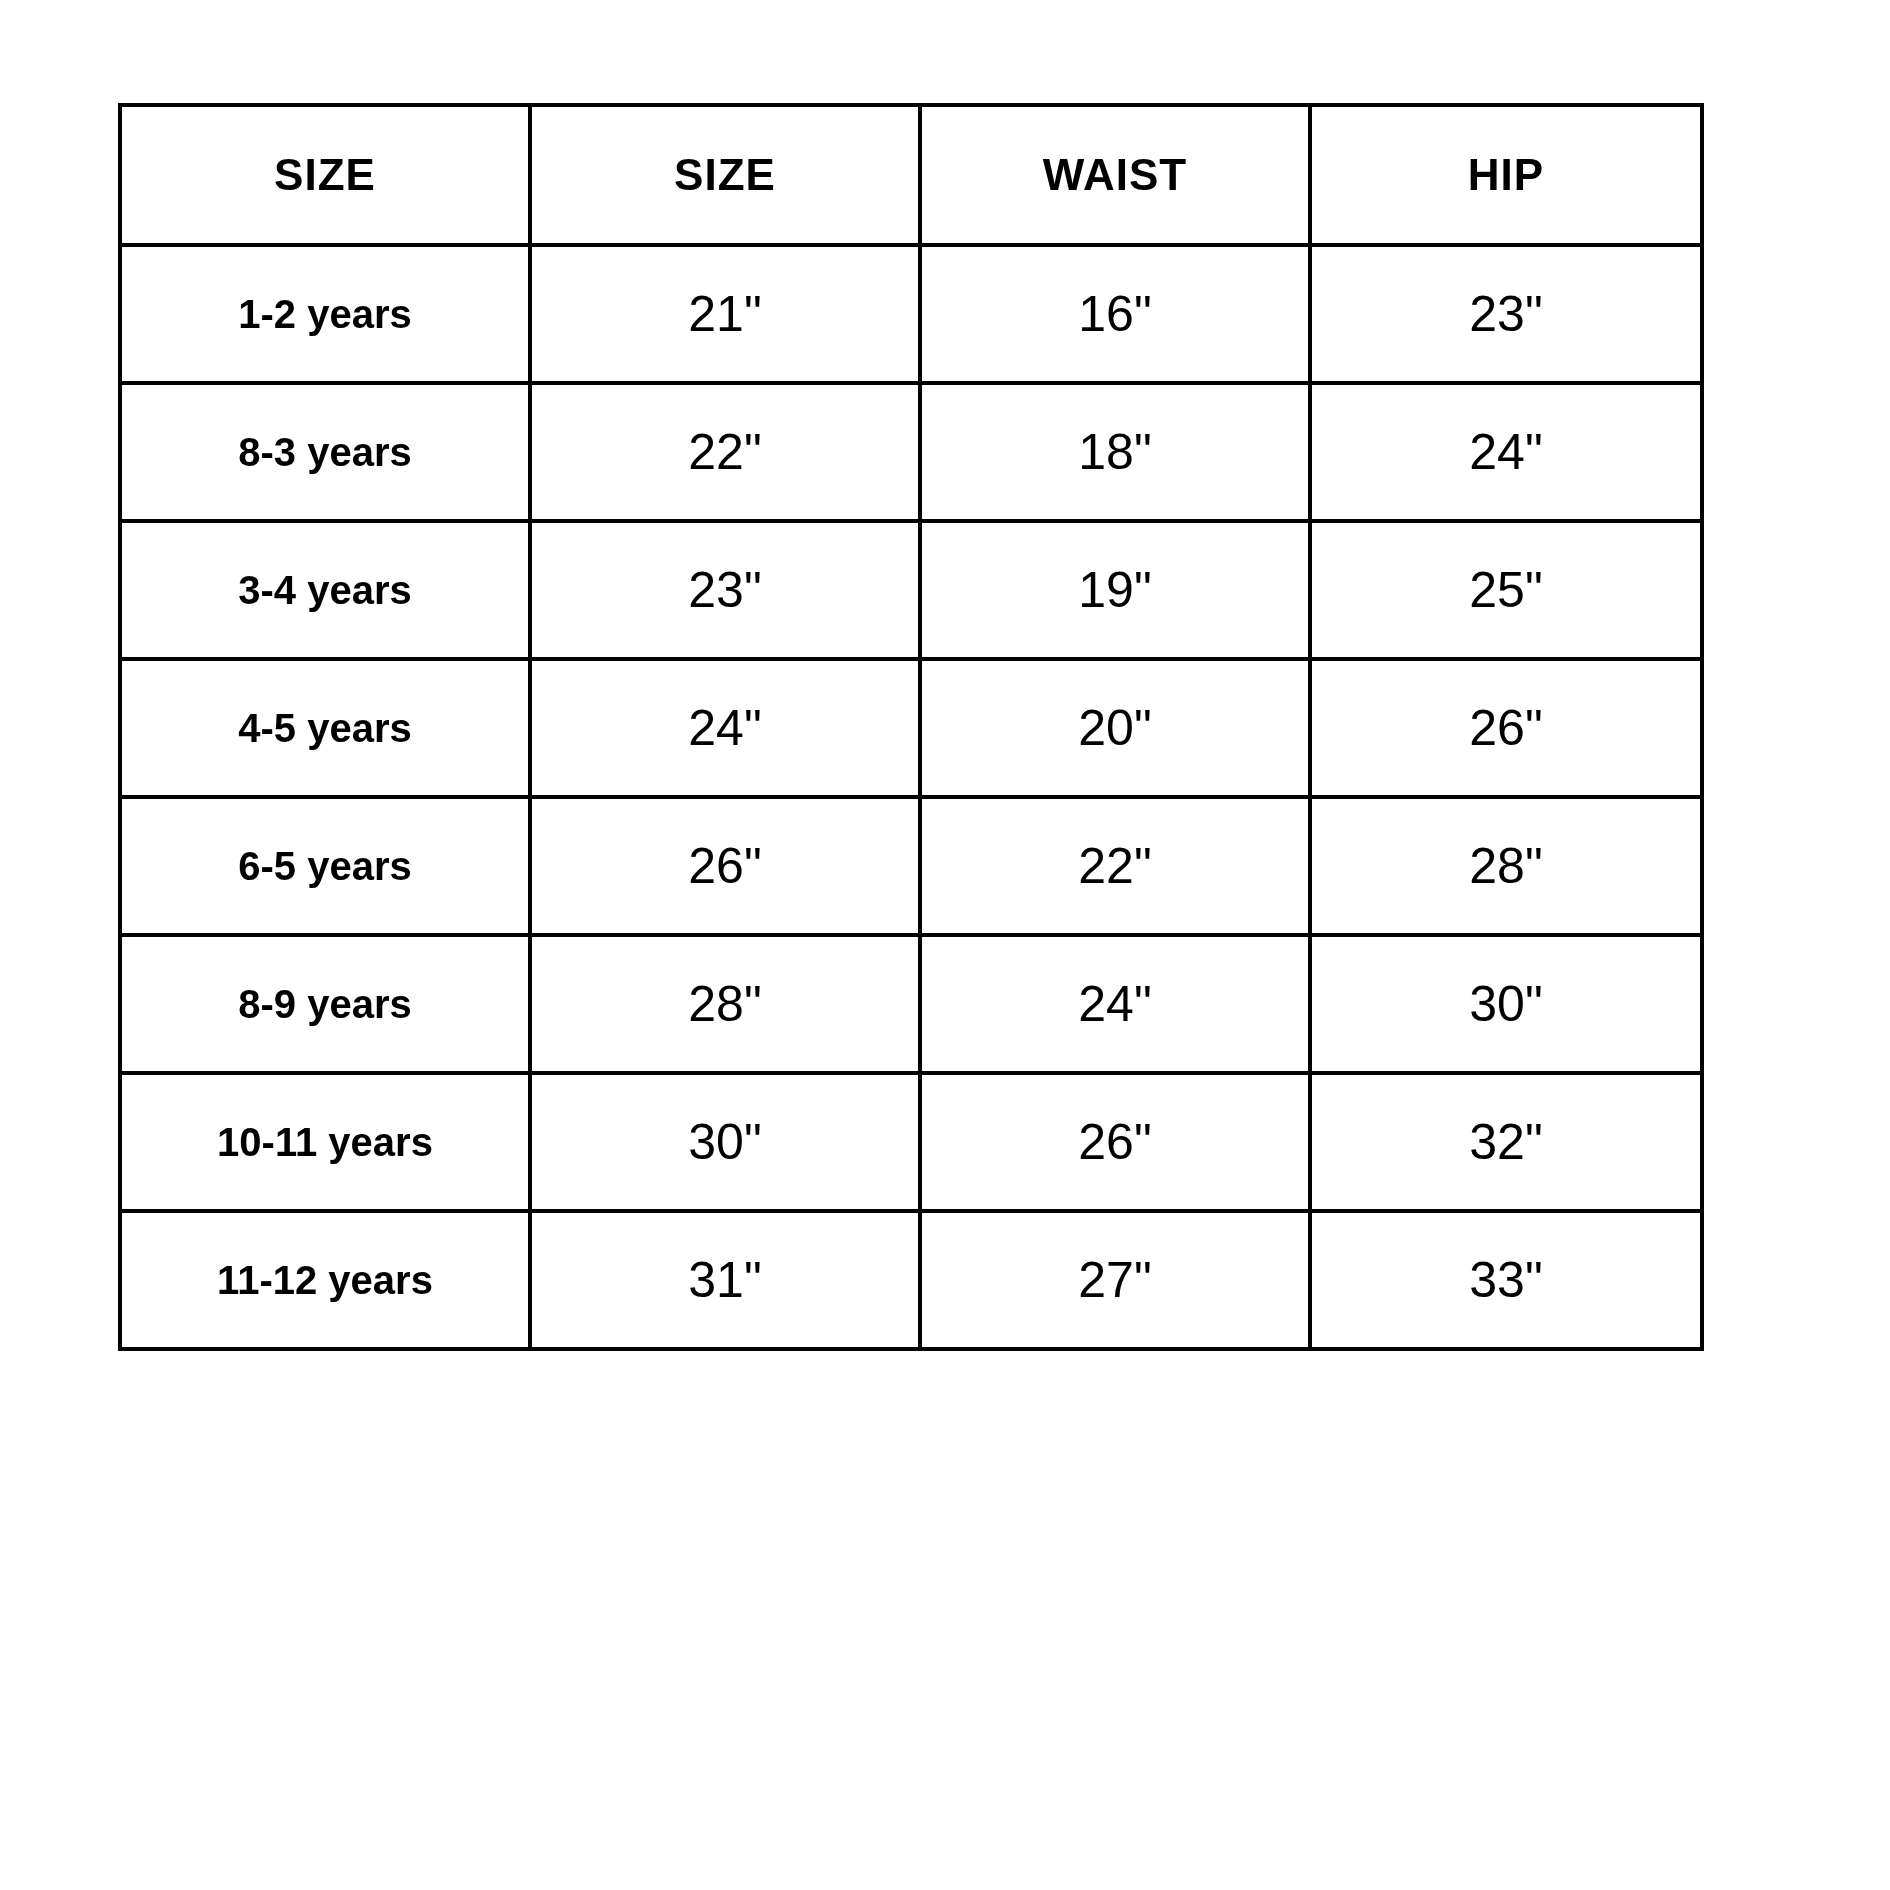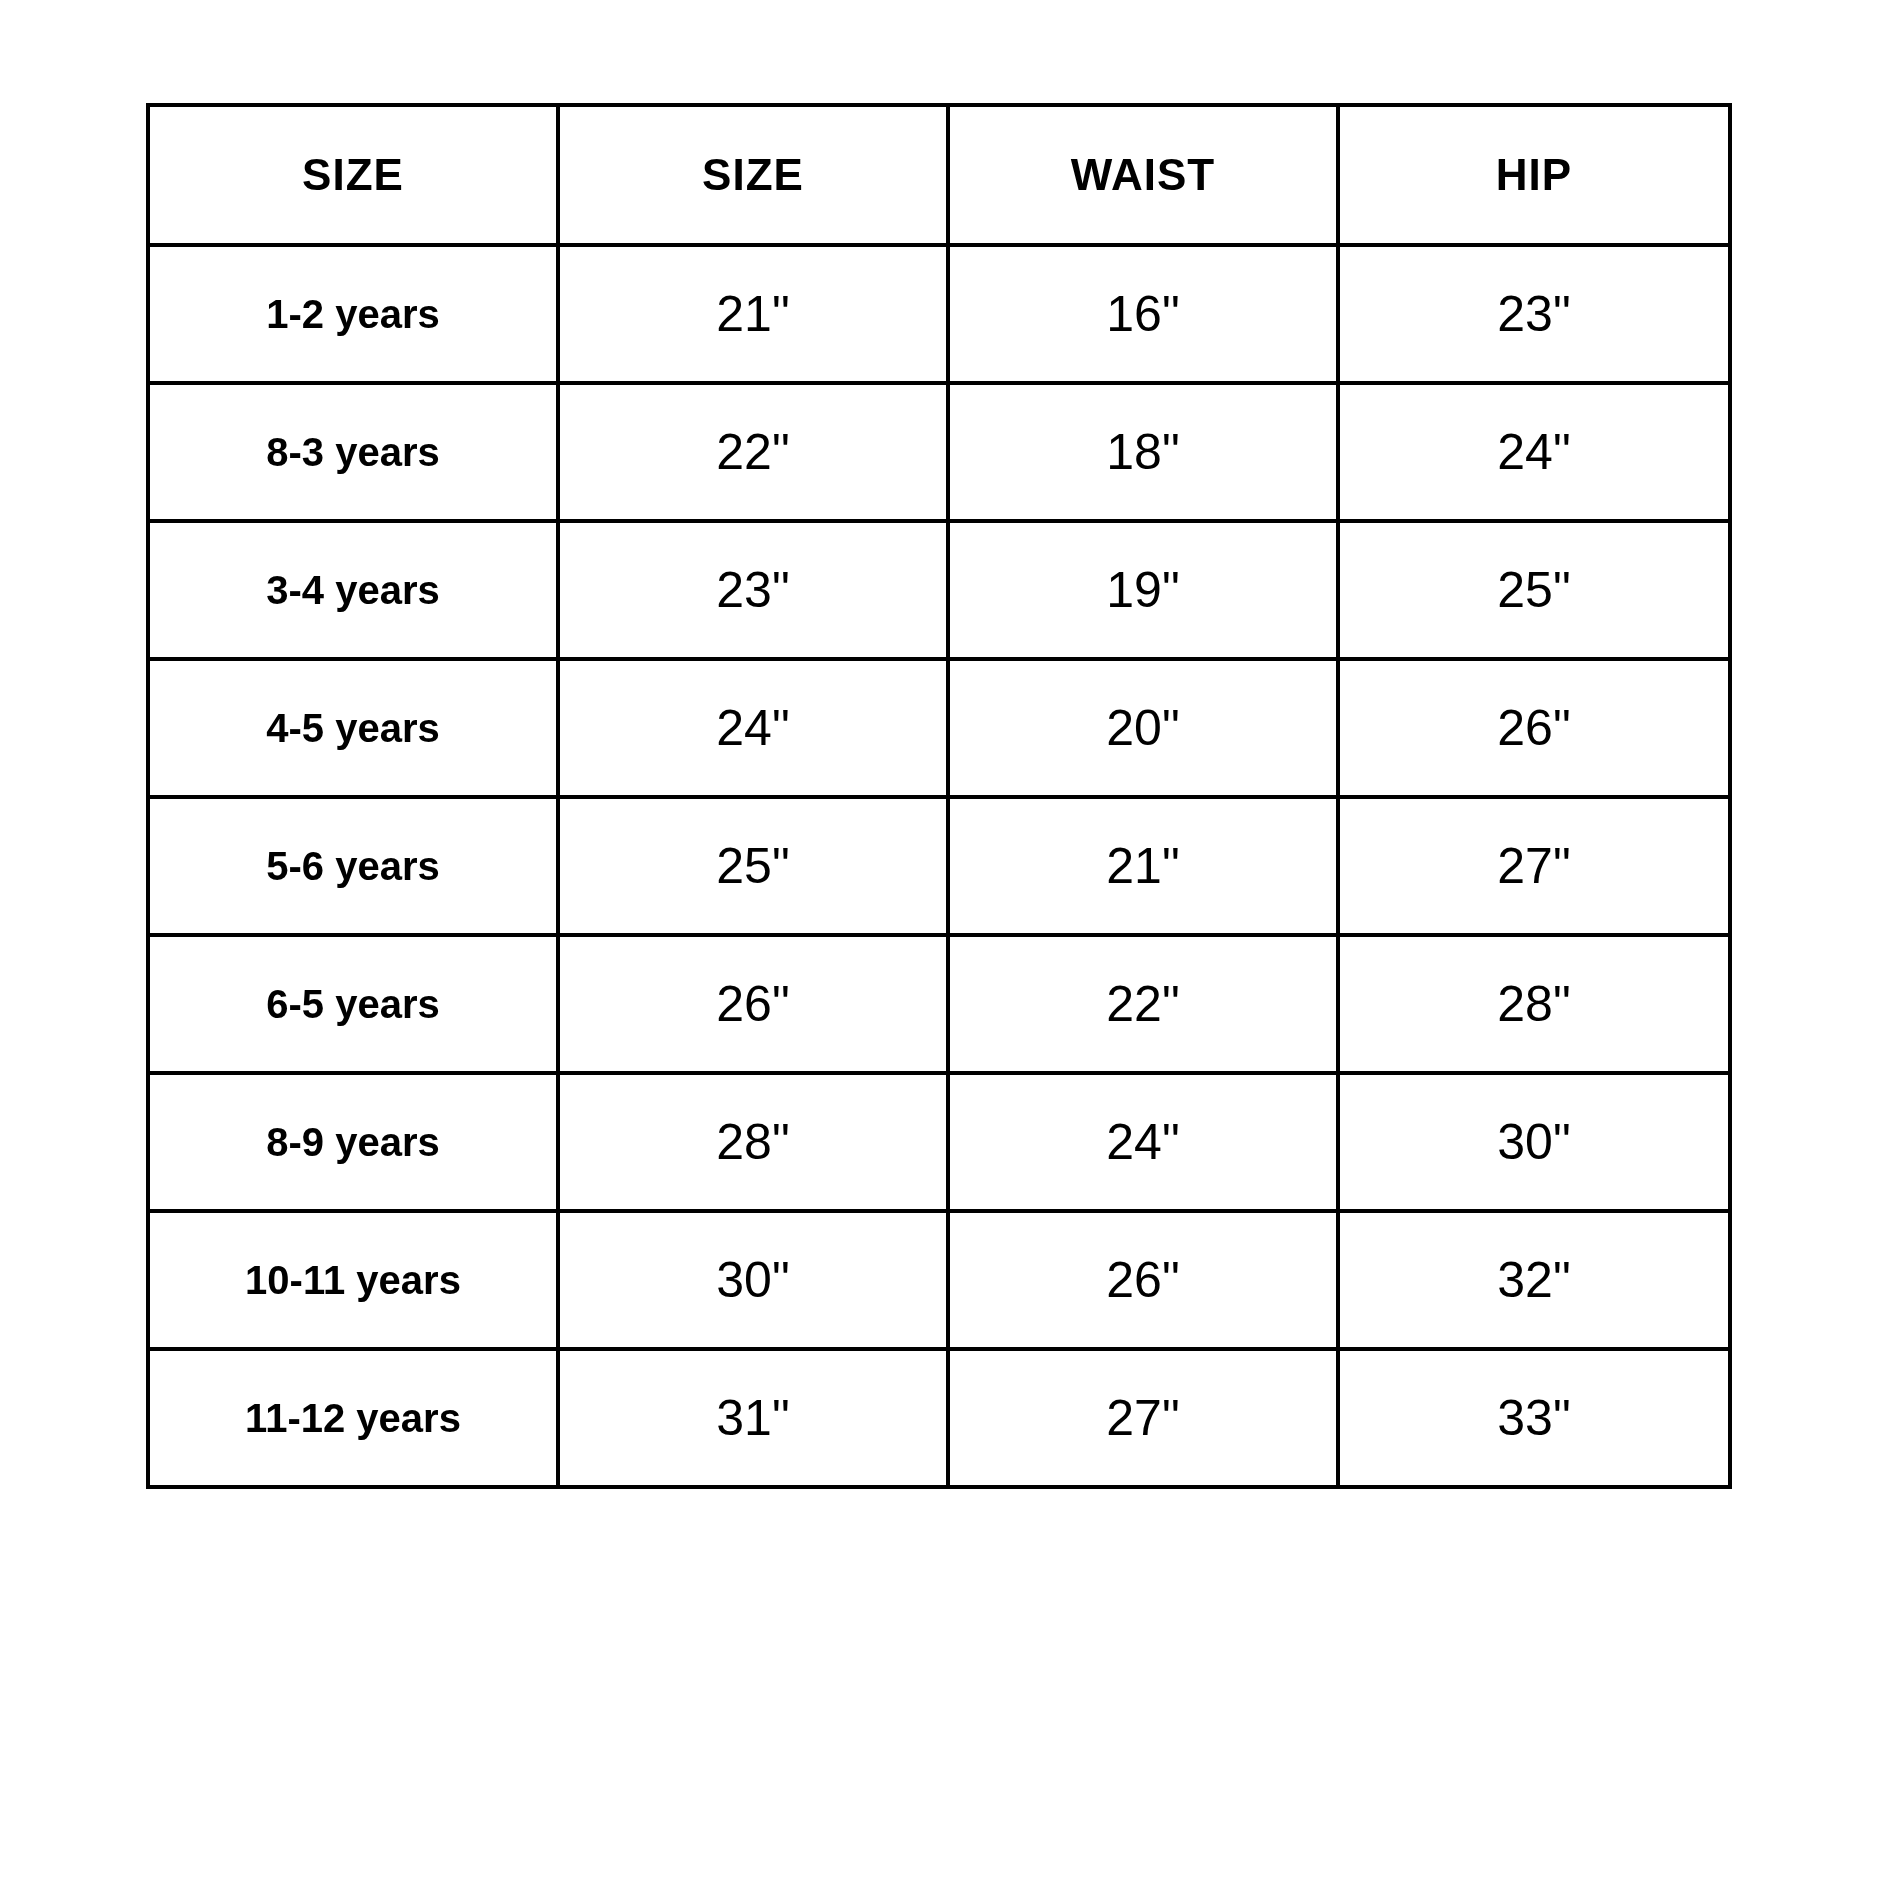--- a/index.html
+++ b/index.html
@@ -13,21 +13,20 @@
   }
   table.size-chart {
     position: absolute;
     left: 118px;
     top: 103px;
     width: 1582px;
     height: 1228px;
     border-collapse: collapse;
     table-layout: fixed;
     background: #f9a8d4;
-    margin-left: 28px;
   }
   .size-chart th,
   .size-chart td {
     border: 4px solid #000000;
     text-align: center;
     vertical-align: middle;
     padding: 0;
     color: #000000;
     background: #ffffff;
   }
@@ -84,26 +83,20 @@
       <td class="measure">19"</td>
       <td class="measure">25"</td>
     </tr>
     <tr>
       <td class="size-label">4-5 years</td>
       <td class="measure">24"</td>
       <td class="measure">20"</td>
       <td class="measure">26"</td>
     </tr>
     <tr>
-      <td class="size-label">5-6 years</td>
-      <td class="measure">25"</td>
-      <td class="measure">21"</td>
-      <td class="measure">27"</td>
-    </tr>
-    <tr>
       <td class="size-label">6-5 years</td>
       <td class="measure">26"</td>
       <td class="measure">22"</td>
       <td class="measure">28"</td>
     </tr>
     <tr>
       <td class="size-label">8-9 years</td>
       <td class="measure">28"</td>
       <td class="measure">24"</td>
       <td class="measure">30"</td>

